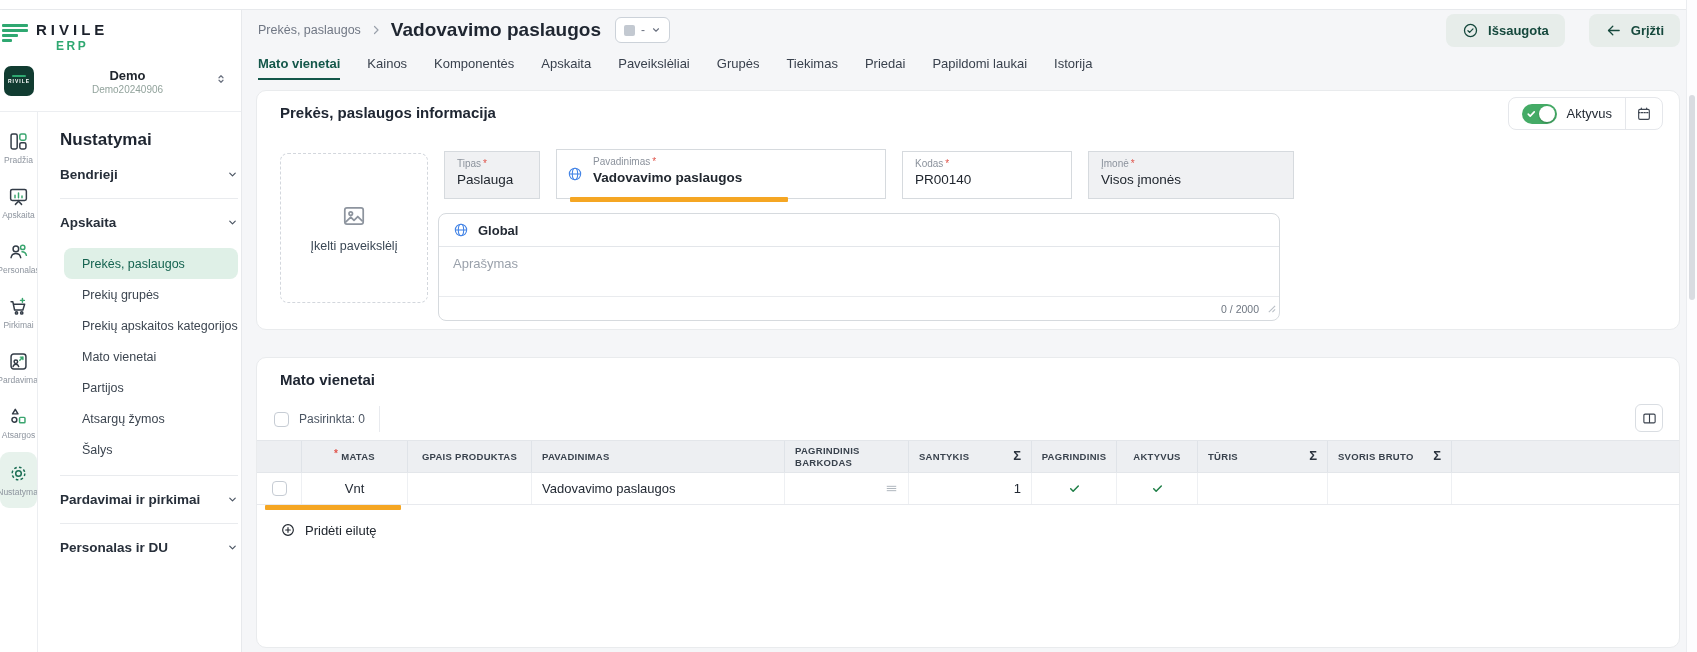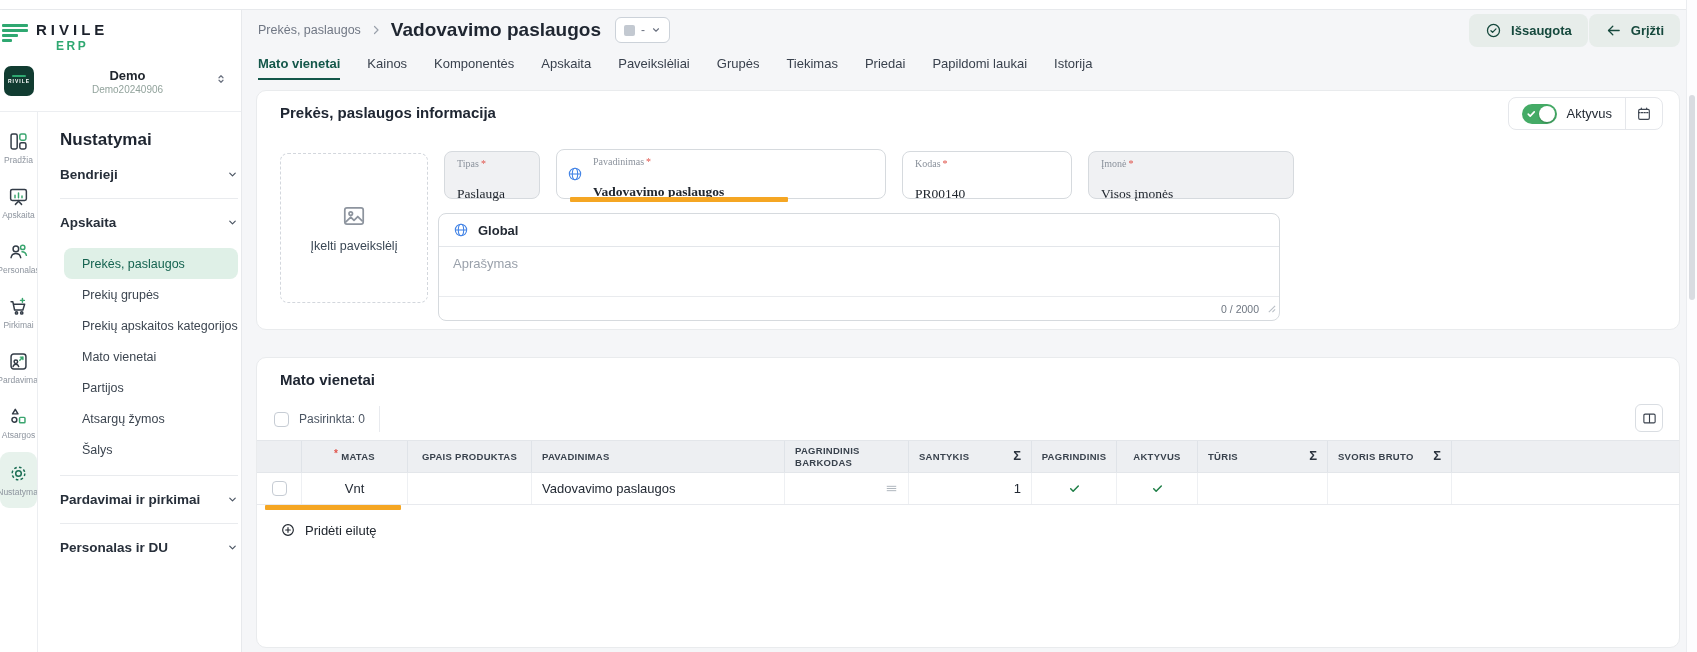--- a/index.html
+++ b/index.html
@@ -49,21 +49,21 @@
 
   
   .content { position:absolute; left:242px; top:9px; right:11px; bottom:0; }
   .topbar { height:38px; display:flex; align-items:center; padding:4px 6px 0 16px; }
   .crumb { font-size:12.5px; color:#70778 4; color:#707784; cursor:pointer; }
   .crumb-sep { margin:0 9px; display:flex; align-items:center; }
   .page-title { font-size:19px; font-weight:700; color:#1f2631; }
   .variant-btn { margin-left:14px; height:26px; border:1px solid #ccd2d9; border-radius:6px; background:#fff; display:flex; align-items:center; padding:0 8px; gap:6px; cursor:pointer; }
   .variant-square { width:11px; height:11px; border-radius:2px; background:#c3c9d1; }
   .variant-dash { font-size:12px; color:#6b7280; }
-  .topbar-actions { margin-left:auto; display:flex; gap:1px; }
+  .topbar-actions { margin-left:auto; display:flex; gap:24px; }
   .tbtn { height:33px; border:none; border-radius:8px; background:#e7edea; color:#15483c; font-size:13px; font-weight:600; display:flex; align-items:center; gap:9px; padding:0 16px; font-family:inherit; cursor:pointer; }
 
   .tabsrow { height:32px; margin-top:2px; display:flex; align-items:center; gap:27px; padding-left:16px; }
   .tab { font-size:13px; color:#39414d; cursor:pointer; padding:6px 0 9px; }
   .tab.active { color:#14574a; font-weight:700; box-shadow:inset 0 -2px 0 #14574a; }
 
   .card { position:absolute; left:14px; width:1424px; background:#fff; border:1px solid #e9ebed; border-radius:10px; }
   .card-info { top:81px; height:240px; }
   .card-title { position:absolute; left:23px; top:13px; font-size:15px; font-weight:700; color:#202733; }
 
@@ -72,25 +72,25 @@
   .toggle { position:relative; width:35px; height:20px; border-radius:999px; background:#44ab66; }
   .toggle svg { position:absolute; left:4px; top:4px; }
   .toggle .knob { position:absolute; right:2px; top:2px; width:16px; height:16px; border-radius:50%; background:#fff; box-shadow:0 1px 2px rgba(0,0,0,.25); }
   .toggle-label { font-size:13px; color:#232a34; }
   .active-box .vsep { width:1px; height:33px; background:#e5e7eb; }
   .cal-btn { width:36px; height:33px; display:flex; align-items:center; justify-content:center; background:none; border:none; cursor:pointer; }
 
   .upload-box { position:absolute; left:23px; top:62px; width:148px; height:150px; border:1.5px dashed #d3d7dd; border-radius:8px; display:flex; flex-direction:column; align-items:center; justify-content:center; gap:10px; cursor:pointer; }
   .upload-label { font-size:12.5px; color:#3a4754; }
 
-  .field { position:absolute; top:60px; height:48px; border:1px solid #d6dade; border-radius:8px; background:#fff; padding:6px 12px;font-family:Liberation Serif, serif; }
+  .field { position:absolute; top:60px; height:48px; border:1px solid #d6dade; border-radius:0; background:#fff; padding:6px 12px; }
   .field.disabled { background:#f0f1f3; }
   .f-label { font-size:10px; color:#8b929c; white-space:nowrap; }
   .f-label b { color:#e0544b; font-weight:400; margin-left:2px; }
-  .f-value { font-size:13.5px; color:#21272f; margin-top:17px; white-space:nowrap; }
+  .f-value { font-size:13.5px; color:#21272f; margin-top:3px; white-space:nowrap; }
   .field-tipas { left:187px; width:96px; }
   .field-pavadinimas { left:299px; width:330px; top:58px; height:50px; padding-left:36px; }
   .field-pavadinimas .globe { position:absolute; left:10px; top:16px; }
   .field-pavadinimas .f-value { font-weight:600; }
   .orange-bar { position:absolute; left:13px; bottom:-4px; width:218px; height:5px; background:#f5a623; border-radius:1px; }
   .field-kodas { left:645px; width:170px; }
   .field-imone { left:831px; width:206px; }
 
   .desc-box { position:absolute; left:181px; top:122px; width:842px; height:108px; border:1px solid #d6dade; border-radius:8px; background:#fff; }
   .desc-head { height:33px; border-bottom:1px solid #e3e6ea; display:flex; align-items:center; gap:9px; padding:0 14px; }

